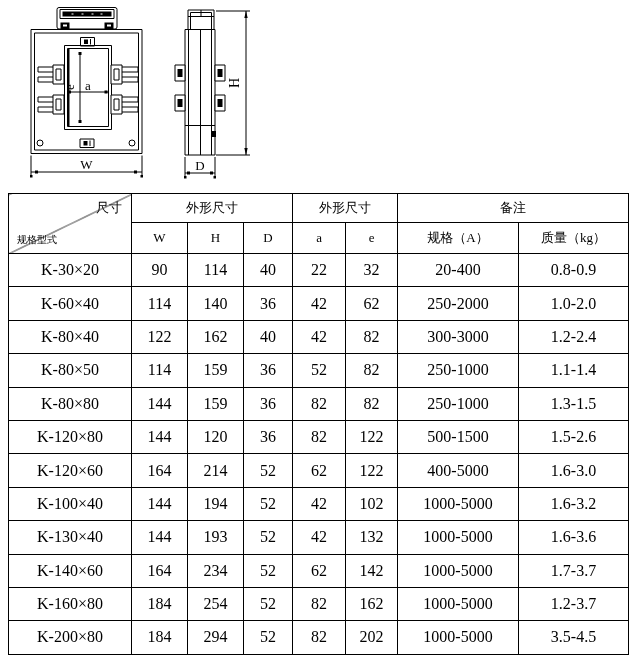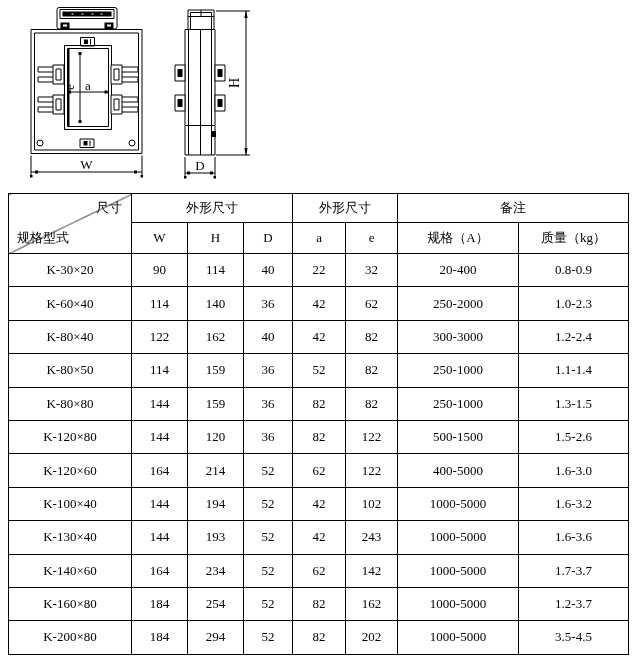--- a/index.html
+++ b/index.html
@@ -20,29 +20,29 @@
     position:absolute;left:8px;top:193px;width:620px;
     border-collapse:collapse;table-layout:fixed;
     font-size:13px;
   }
   table.spec td, table.spec th{
     border:1px solid #000;text-align:center;vertical-align:middle;
     padding:0;font-weight:normal;overflow:hidden;white-space:nowrap;
   }
   thead tr.h1{height:29px;}
   thead tr.h2{height:31px;}
-  tbody tr{height:33.4px;font-size:13px;}
+  tbody tr{height:33.4px;font-size:16px;}
   
   td.diag{
     position:relative;padding:0;
     background:linear-gradient(to bottom right,
       transparent calc(50% - 0.7px), #000 50%, transparent calc(50% + 0.7px));
   }
   td.diag .lab-top{position:absolute;top:5px;right:9px;font-size:13px;}
-  td.diag .lab-bottom{position:absolute;bottom:6px;left:8px;font-size:13px;}
+  td.diag .lab-bottom{position:absolute;bottom:6px;left:8px;font-size:10px;}
 </style>
 </head>
 <body>
 
 <div class="page">
 
   <svg class="drawing" width="635" height="190" viewBox="0 0 635 190" xmlns="http://www.w3.org/2000/svg">
 
     <g>
 
@@ -231,21 +231,21 @@
           <td>0.8-0.9</td>
         </tr>
         <tr>
           <td>K-60×40</td>
           <td>114</td>
           <td>140</td>
           <td>36</td>
           <td>42</td>
           <td>62</td>
           <td>250-2000</td>
-          <td>1.0-2.3</td>
+          <td>1.0-2.0</td>
         </tr>
         <tr>
           <td>K-80×40</td>
           <td>122</td>
           <td>162</td>
           <td>40</td>
           <td>42</td>
           <td>82</td>
           <td>300-3000</td>
           <td>1.2-2.4</td>
@@ -299,21 +299,21 @@
           <td>102</td>
           <td>1000-5000</td>
           <td>1.6-3.2</td>
         </tr>
         <tr>
           <td>K-130×40</td>
           <td>144</td>
           <td>193</td>
           <td>52</td>
           <td>42</td>
-          <td>243</td>
+          <td>132</td>
           <td>1000-5000</td>
           <td>1.6-3.6</td>
         </tr>
         <tr>
           <td>K-140×60</td>
           <td>164</td>
           <td>234</td>
           <td>52</td>
           <td>62</td>
           <td>142</td>

